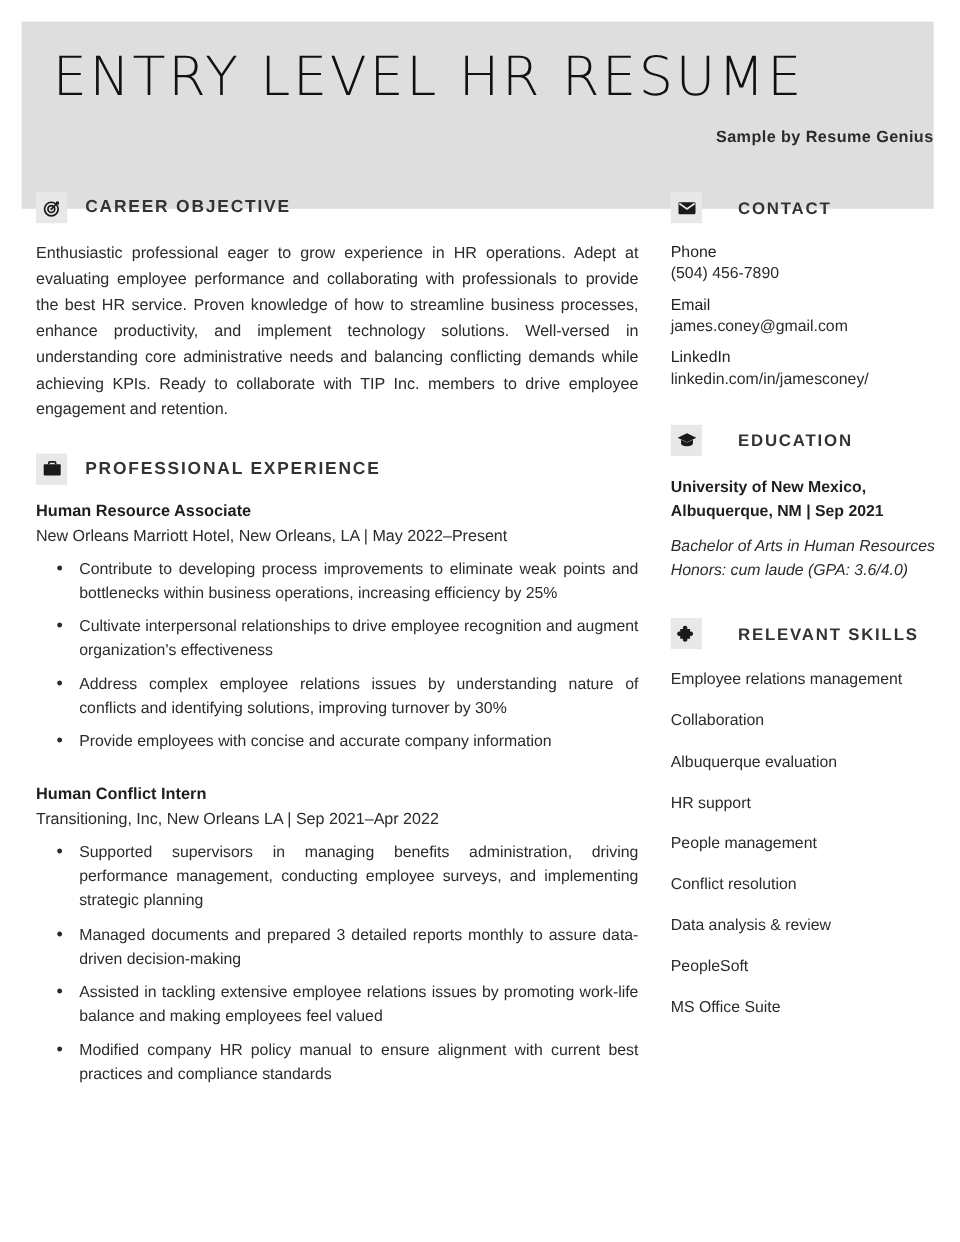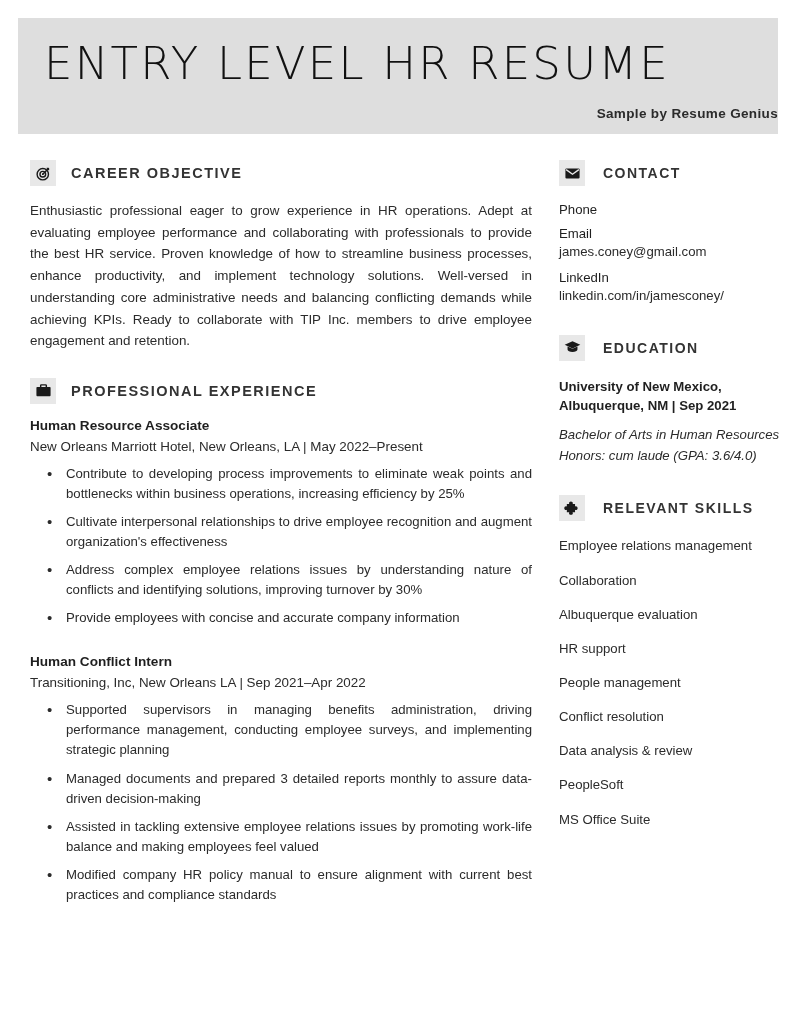--- a/index.html
+++ b/index.html
@@ -15,21 +15,21 @@
     color: #2d2d2d;
     overflow: hidden;
   }
 
   
   .header-band {
     position: absolute;
     left: 18px;
     top: 18px;
     width: 760px;
-    height: 116px;
+    height: 156px;
     background: #dedede;
     box-sizing: border-box;
     padding: 22px 0 0 26px;
   }
   .resume-title {
     font-family: "DejaVu Sans", sans-serif;
     font-size: 45px;
     font-weight: 300;
     letter-spacing: 2.2px;
     color: #111111;
@@ -84,21 +84,21 @@
   .section-icon svg { display: block; }
   .section-title {
     margin-left: 15px;
     font-size: 14.5px;
     font-weight: 700;
     letter-spacing: 1.5px;
     color: #333333;
     white-space: nowrap;
   }
   .col-right .section-title {
-    margin-left: 18px;
+    margin-left: 30px;
     font-size: 14px;
   }
 
   
   .objective-text {
     font-size: 13.4px;
     line-height: 1.62;
     text-align: justify;
     color: #2b2b2b;
     margin: 0;
@@ -260,20 +260,21 @@
           <svg width="17" height="17" viewBox="0 0 24 24" fill="#1a1a1a">
             <rect x="2" y="5" width="20" height="14" rx="1.5"></rect>
             <path d="M3 6.5 L12 13 L21 6.5" stroke="#e8e8e8" stroke-width="2" fill="none"></path>
           </svg>
         </span>
         <span class="section-title">CONTACT</span>
       </div>
 
       <div class="contact-group">
         <div class="contact-label">Phone</div>
+        <div class="contact-value">(504) 456-7890</div>
       </div>
       <div class="contact-group">
         <div class="contact-label">Email</div>
         <div class="contact-value">james.coney@gmail.com</div>
       </div>
       <div class="contact-group">
         <div class="contact-label">LinkedIn</div>
         <div class="contact-value">linkedin.com/in/jamesconey/</div>
       </div>
     </div>

